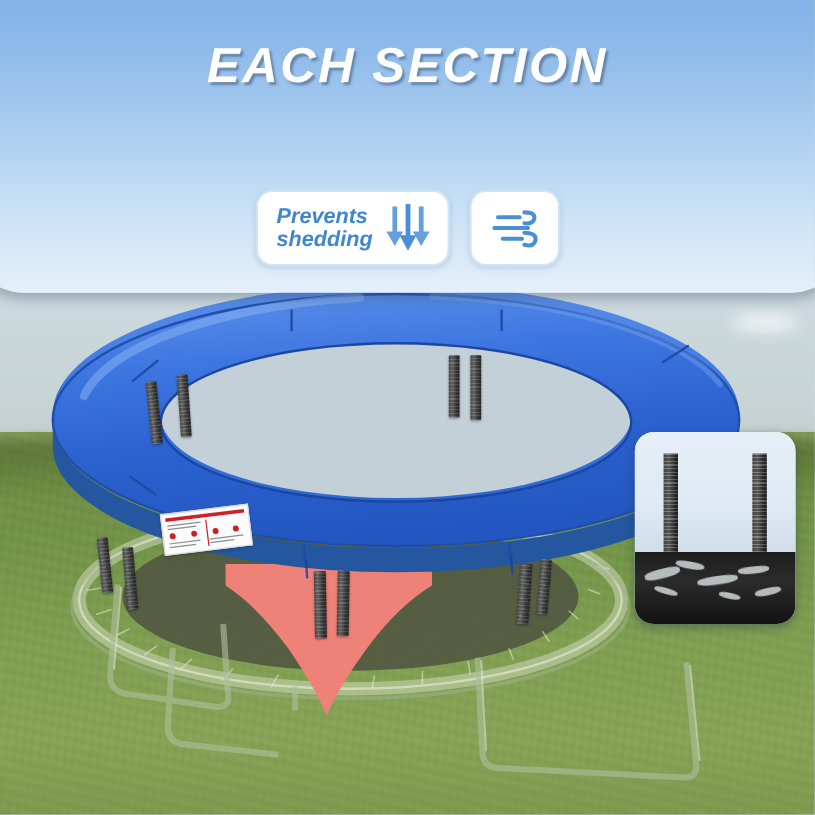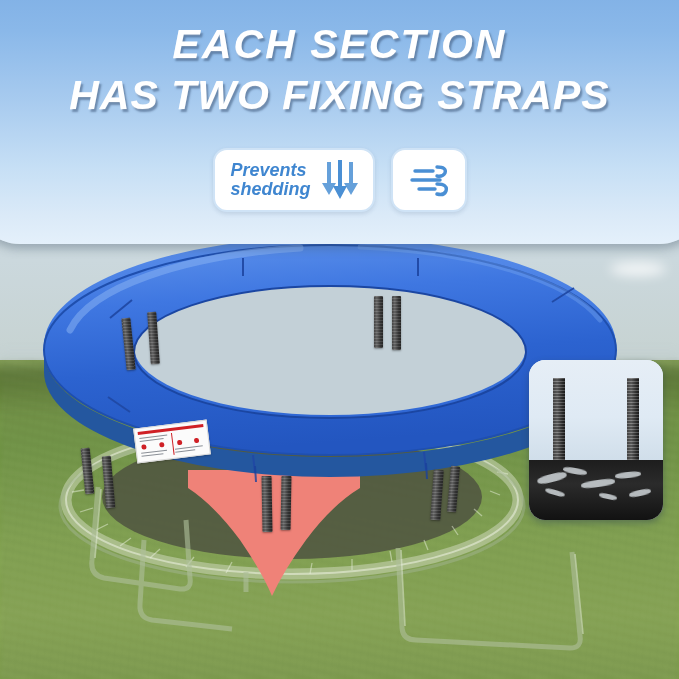--- a/index.html
+++ b/index.html
@@ -47,21 +47,21 @@
     filter:blur(4px);
   }
 
   
   .header-panel{
     position:absolute;left:-26px;top:-30px;width:731px;height:274px;
     border-radius:0 0 46px 46px;
     background:linear-gradient(180deg,#7cade4 0%,#8ab8e9 22%,#a8cbef 48%,#c6dff5 72%,#dbeaf8 90%,#e4f0fb 100%);
     box-shadow:0 5px 10px rgba(60,80,100,.35);
   }
-  .header-inner{position:absolute;left:26px;top:30px;width:588px;height:244px;}
+  .header-inner{position:absolute;left:26px;top:40px;width:588px;height:244px;}
 
   .title{
     position:absolute;left:0;top:0;width:679px;
     text-align:center;color:#ffffff;
     font-weight:bold;font-style:italic;
     letter-spacing:.5px;line-height:1.0;
     text-shadow:2px 3px 2px rgba(60,85,120,.55), 0 1px 0 rgba(255,255,255,.4);
   }
   .title .l1{display:block;font-size:41px;padding-top:24px;letter-spacing:2px;}
   .title .l2{display:block;font-size:41px;padding-top:10px;letter-spacing:1px;white-space:nowrap;}
@@ -347,21 +347,20 @@
       <i style="left:70px;top:34px;width:18px;height:5px;transform:rotate(12deg);"></i>
       <i style="left:100px;top:30px;width:22px;height:6px;transform:rotate(-12deg);"></i>
     </div>
   </div>
 
   <div class="header-panel">
     <div class="header-inner">
 
       <div class="title">
         <span class="l1">EACH SECTION</span>
-        <span class="l2">HAS TWO FIXING STRAPS</span>
       </div>
 
       <div class="badges">
 
         <div class="badge">
           <span class="badge-text">Prevents
 shedding</span>
           <span class="badge-icon">
             <svg width="38" height="42" viewBox="0 0 38 42">
               <g fill="#4a8fd4">

